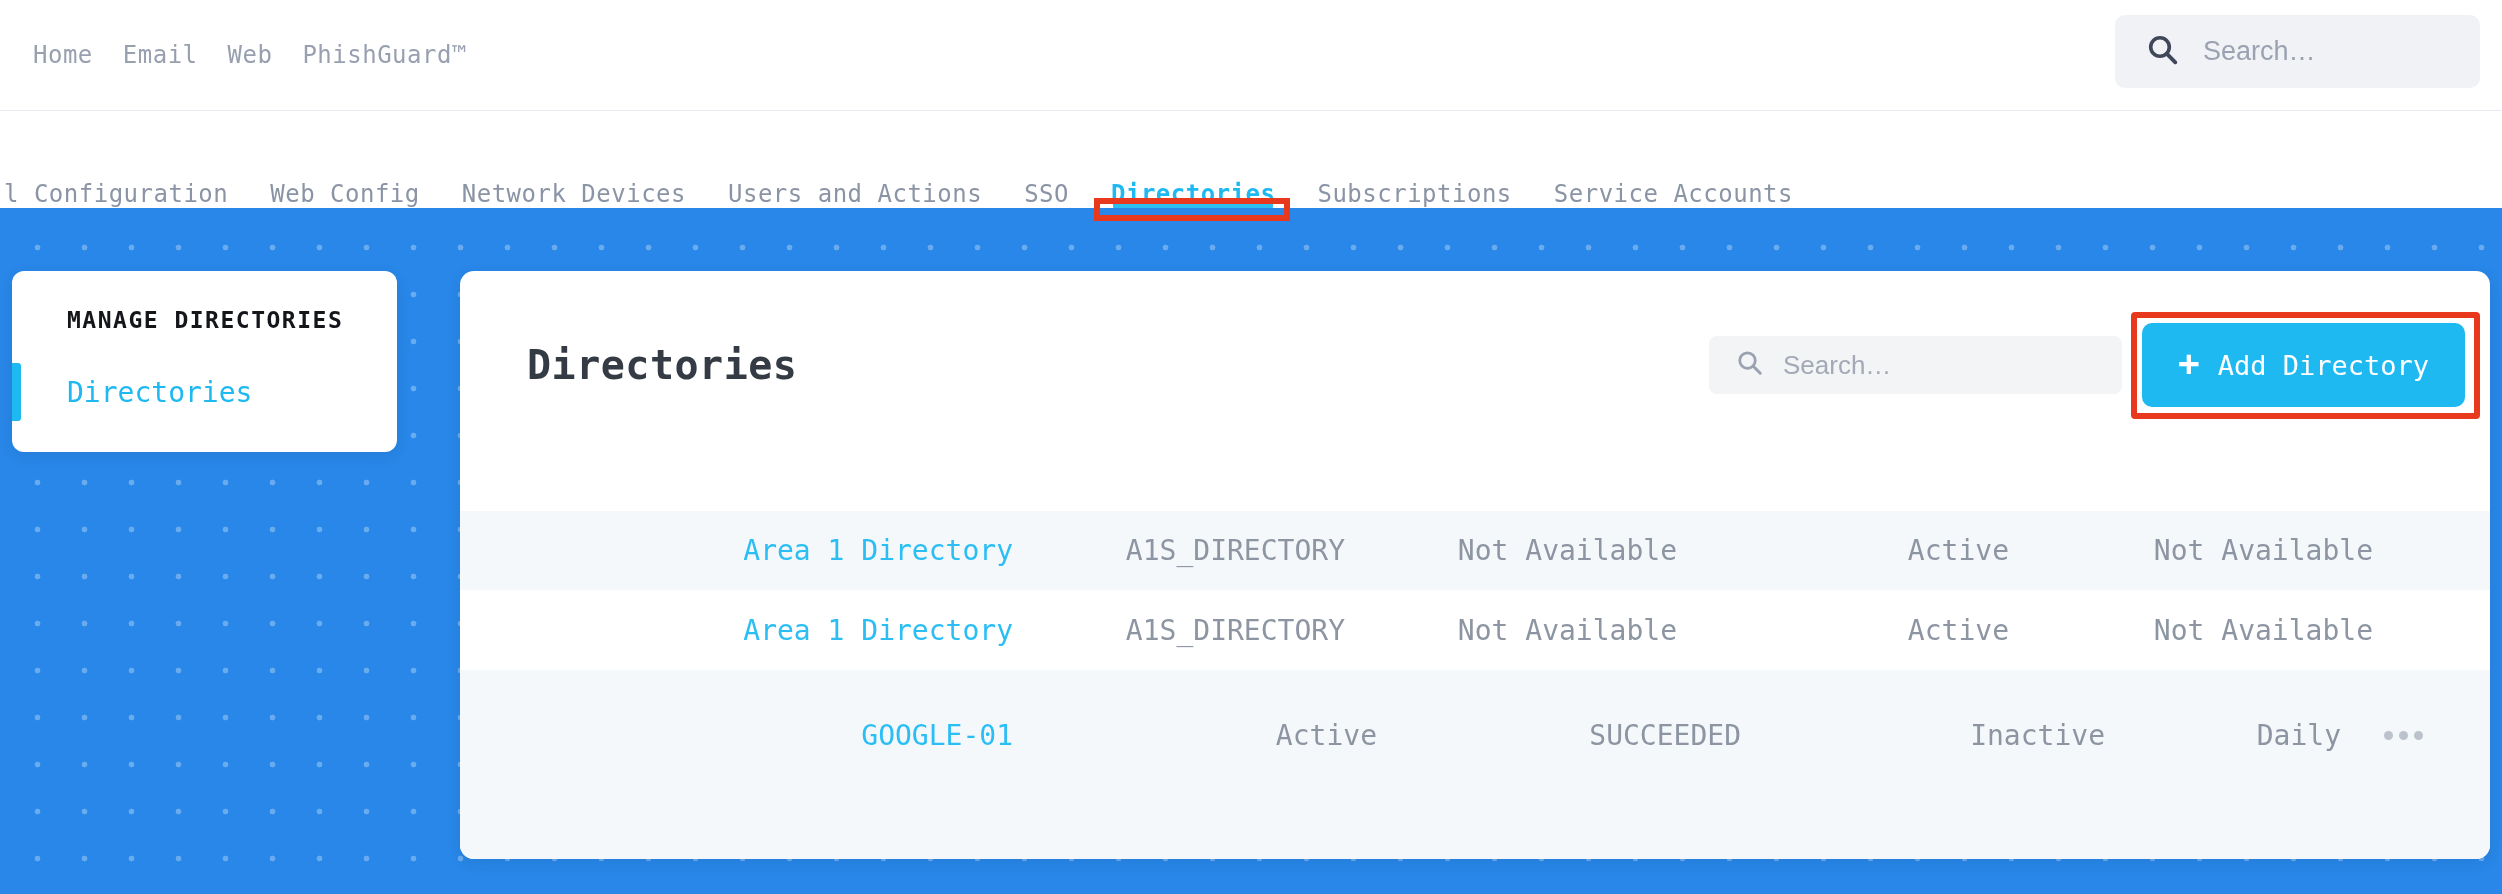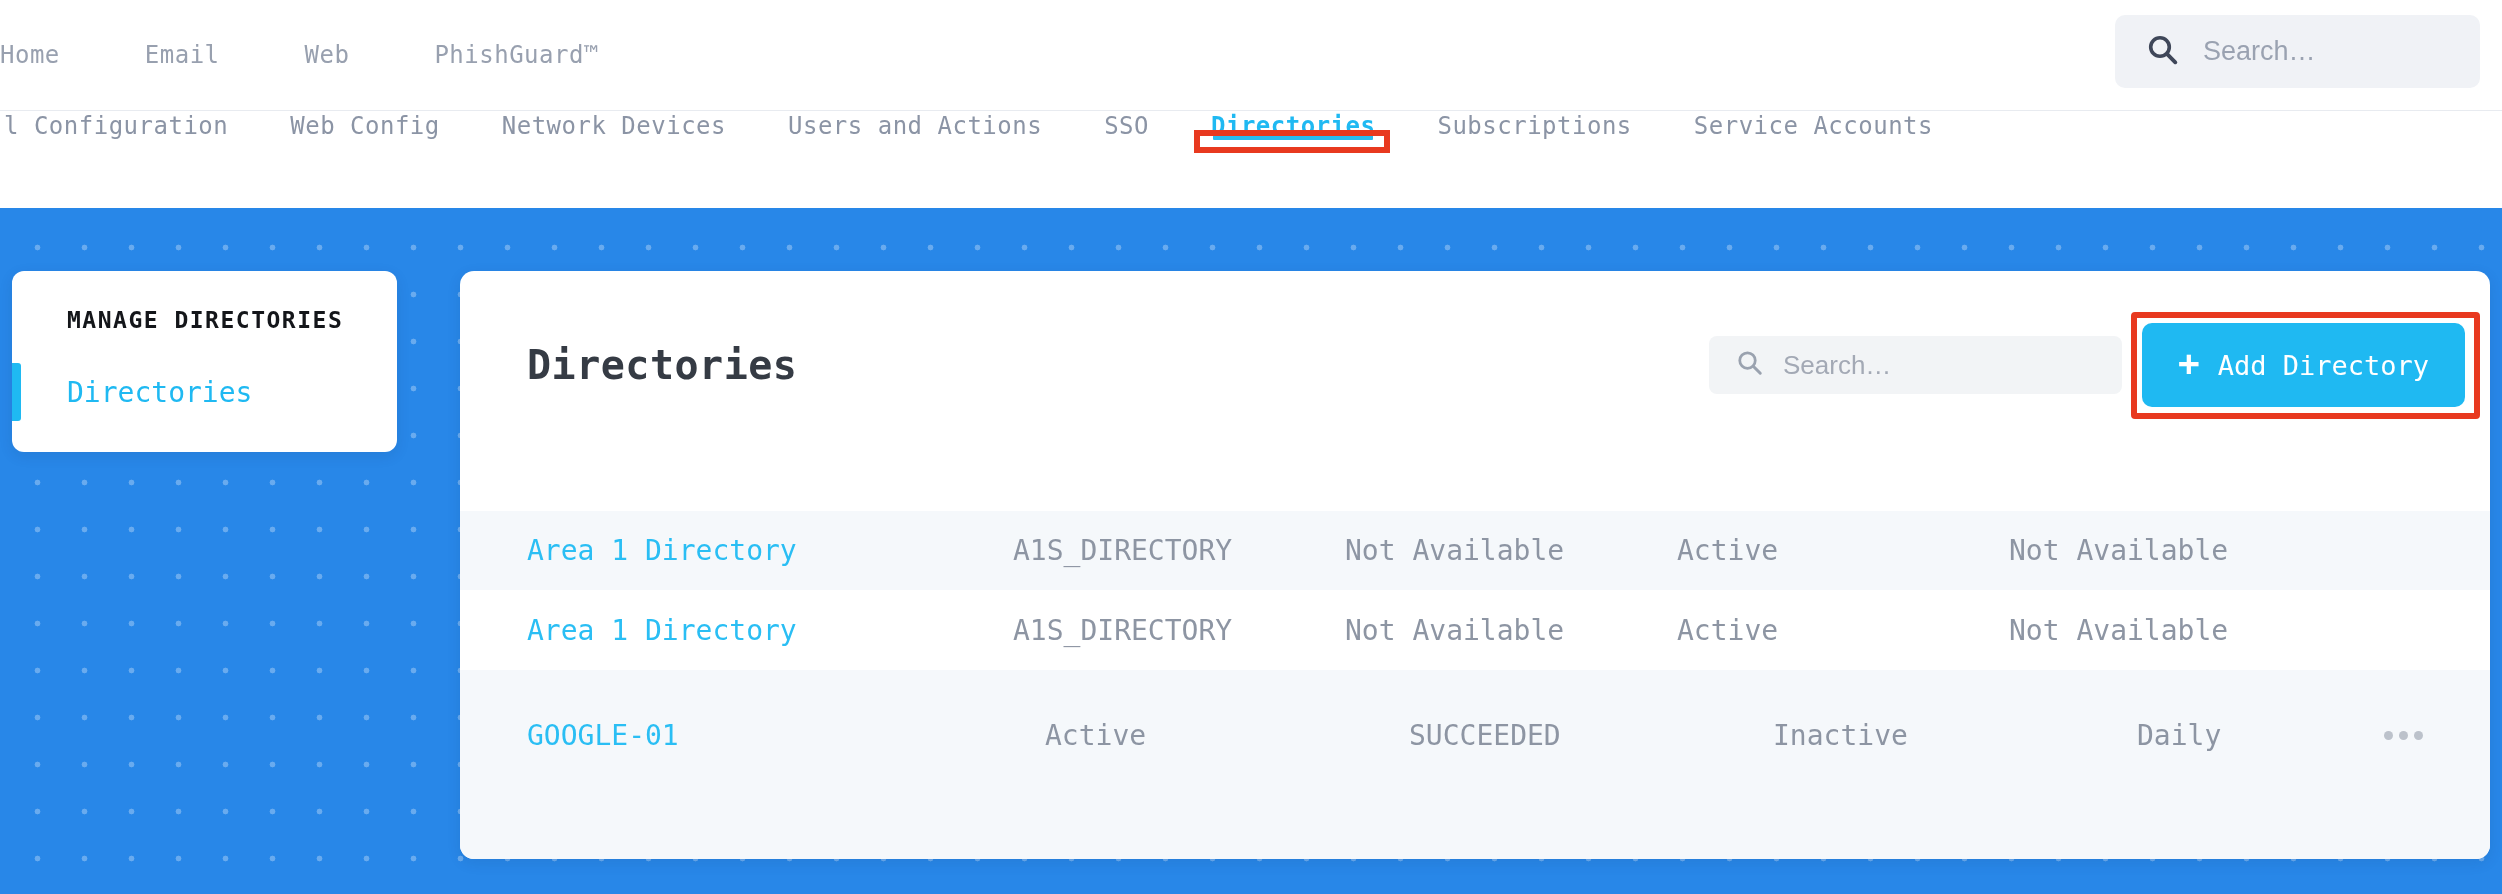--- a/index.html
+++ b/index.html
@@ -9,37 +9,37 @@
     background:#ffffff; overflow:hidden; position:relative;
   }
   .page { position:absolute; inset:0; }
 
   
   .topnav {
     position:absolute; top:0; left:0; width:2502px; height:111px;
     background:#ffffff; border-bottom:1px solid #e8ebf0;
     display:flex; align-items:center; z-index:20;
   }
-  .topnav-items { display:flex; align-items:center; gap:85px; }
+  .topnav-items { display:flex; align-items:center; gap:30px; padding-left:33px; }
   .topnav-item {
     font-size:24px; color:#98a0af; letter-spacing:0.5px; cursor:pointer;
     text-decoration:none; white-space:nowrap;
   }
   .topsearch {
     position:absolute; right:22px; top:15px; width:365px; height:73px;
     background:#f0f2f6; border-radius:10px; display:flex; align-items:center;
     padding-left:30px; gap:22px; cursor:text;
   }
   .topsearch svg { width:36px; height:36px; }
   .ph { font-family:"Liberation Sans",sans-serif; font-size:27px; color:#9aa2b1; }
 
   
   .tabbar {
     position:absolute; top:112px; left:0; width:2502px; height:96px;
-    background:#ffffff; display:flex; align-items:flex-start; gap:62px;
+    background:#ffffff; display:flex; align-items:flex-end; gap:42px;
     padding-left:4px; z-index:15;
   }
   .tab {
     display:flex; align-items:center; position:relative; white-space:nowrap;
     font-size:24px; color:#8b94a5; letter-spacing:0.5px; cursor:pointer;
   }
   .tab.active { color:#1fb9f2; font-weight:bold; }
   .tab.active .ul {
     position:absolute; left:2px; right:2px; bottom:0; height:8px;
     background:#29bdf0; border-radius:1px;
@@ -105,21 +105,21 @@
   .anno-btn { left:-11px; top:-11px; right:-15px; bottom:-12px; border-radius:4px; }
 
   
   .tgrid { display:grid; grid-template-columns:486px 332px 332px 332px 1fr 50px; align-items:center; }
   .thead {
     position:absolute; top:186px; left:67px; right:67px; height:54px;
   }
   .thead span {
     font-size:24px; font-weight:bold; color:#4a5268; letter-spacing:1px; white-space:nowrap;
   }
-  .rows { position:absolute; top:240px; left:0; right:0; bottom:0; display:flex; flex-direction:column; }
+  .rows { position:absolute; top:240px; left:0; right:0; bottom:0; display:flex; flex-direction:column;text-align:right; }
   .row { height:106px; padding:0 67px; }
   .row.alt { background:#f5f8fb; }
   .row.last { height:240px; align-items:start; padding-top:38px;gap:32px; }
   .row.last .cell, .row.last .menu { line-height:56px; }
   .cell { font-size:28px; color:#8d95a3; white-space:nowrap; }
   .cell.link { color:#2abef4; cursor:pointer; }
   .menu { display:flex; gap:6px; align-items:center; justify-content:flex-end; cursor:pointer; height:56px; }
   .menu i { width:9px; height:9px; border-radius:50%; background:#bcc2cb; display:block; }
 </style>
 </head>

